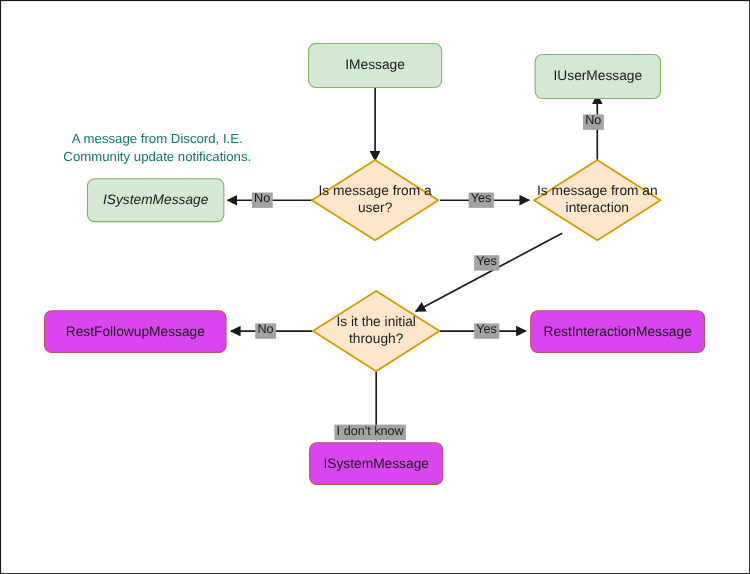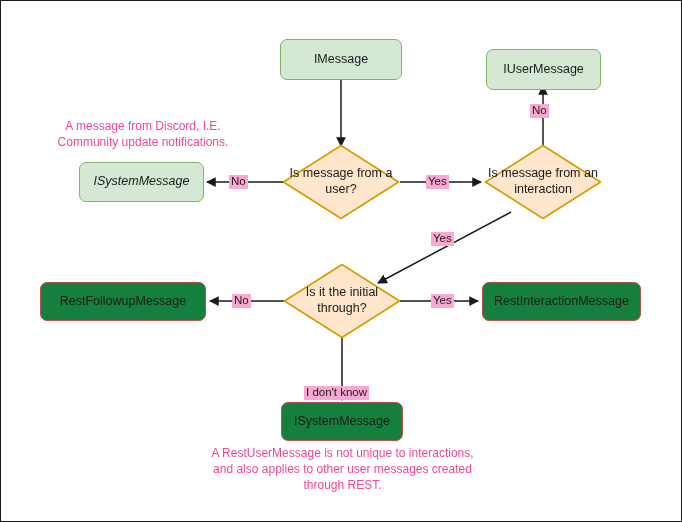--- a/index.html
+++ b/index.html
@@ -46,21 +46,21 @@
     line-height: 1.25;
     border-radius: 7px;
     border-width: 1.3px;
     border-style: solid;
   }
   .node.green {
     background: #d5e8d4;
     border-color: #82b366;
   }
   .node.pink {
-    background: #15803d;
+    background: #d946ef;
     border-color: #b85450;
   }
   .diamond {
     position: absolute;
     display: flex;
     align-items: center;
     justify-content: center;
   }
   .diamond .dlabel {
     position: relative;
@@ -76,29 +76,29 @@
     position: absolute;
     left: 0;
     top: 0;
     width: 100%;
     height: 100%;
   }
   .edge-label {
     position: absolute;
     font-size: 11.5px;
     color: #1a1a1a;
-    background: #f9a8d4;
+    background: #a3a3a3;
     padding: 0 2px;
     white-space: nowrap;
     line-height: 1.2;
   }
   .note {
     position: absolute;
     font-size: 12px;
-    color: #ec4899;
+    color: #0f766e;
     text-align: center;
     line-height: 1.35;
     white-space: pre-line;
   }
 </style>
 </head>
 <body>
 
 <div id="canvas">
   <div id="stage">
@@ -182,18 +182,15 @@
 
     <div class="edge-label" style="left:231px; top:293px;">No</div>
 
     <div class="edge-label" style="left:430px; top:293px;">Yes</div>
 
     <div class="edge-label" style="left:303px; top:362px;margin-top:23px;">I don't know</div>
 
     <div class="note" style="left:47px; top:117px; width:190px;">A message from Discord, I.E.
 Community update notifications.</div>
 
-    <div class="note" style="left:190px; top:444px; width:303px;">A RestUserMessage is not unique to interactions,
-and also applies to other user messages created
-through REST.</div>
 
   </div>
 </div>
 
 </body></html>

